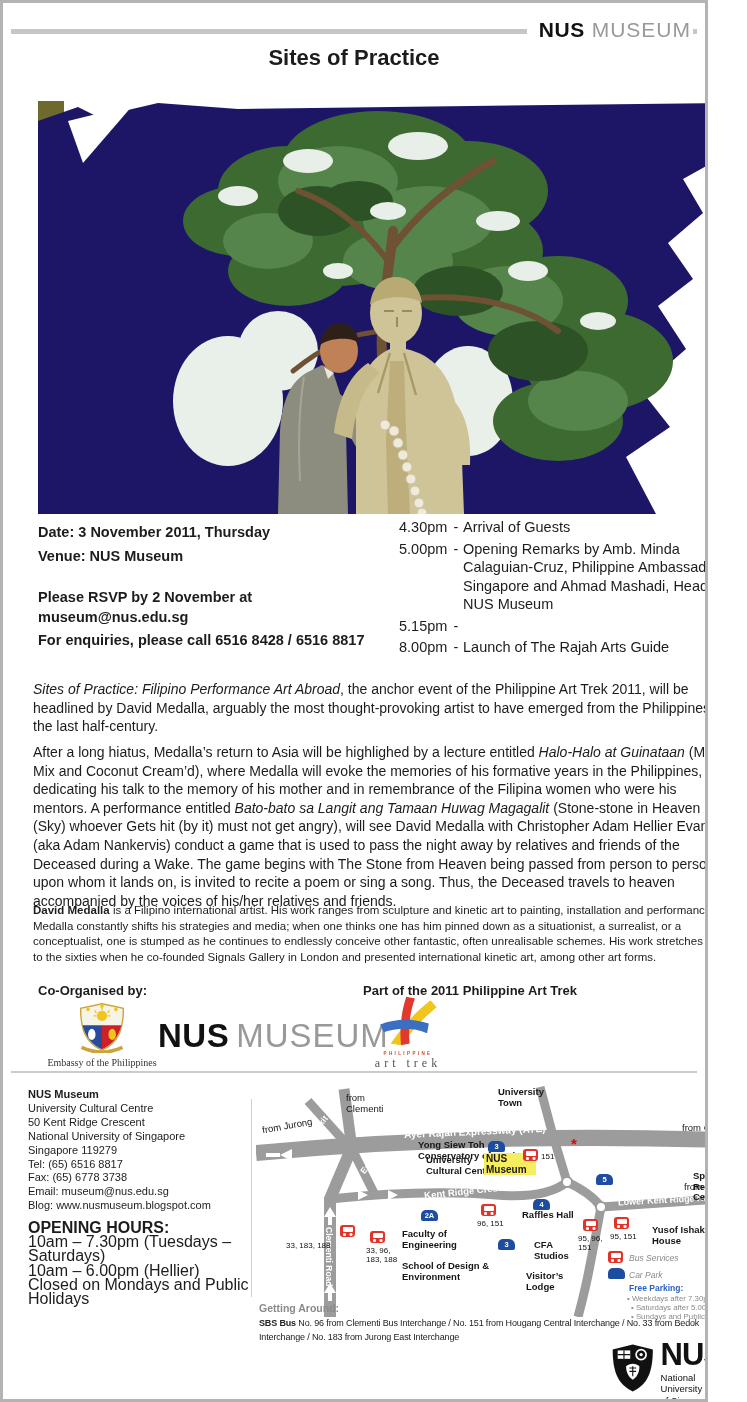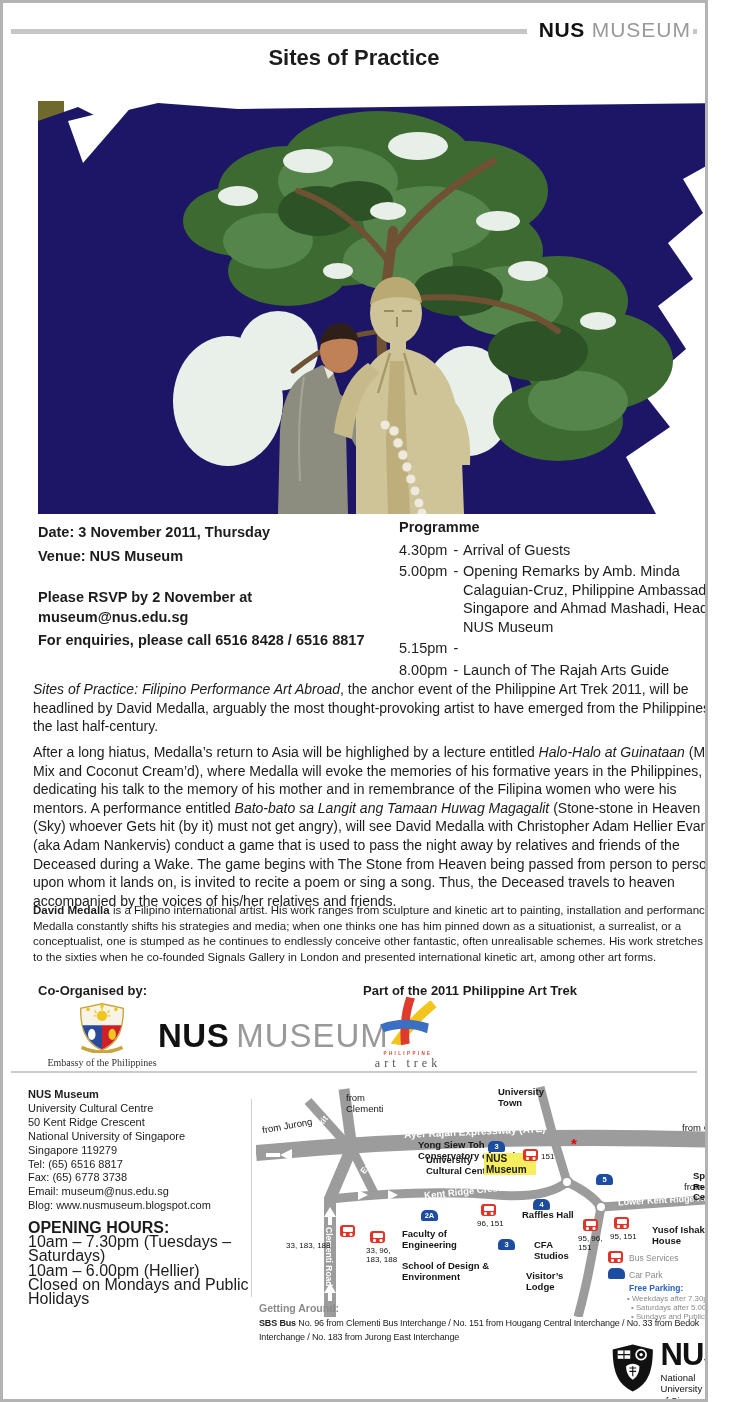--- a/index.html
+++ b/index.html
@@ -52,21 +52,21 @@
   .map{left:253px;top:1082px;width:492px;height:232px;}
   .ml{position:absolute;font-size:9.5px;font-weight:bold;color:#161616;line-height:1.12;}
   .ml.plain{font-weight:normal;}
   .roadlabel{position:absolute;color:#fff;font-weight:bold;font-size:9.5px;white-space:nowrap;}
   .hl-yellow{background:#f6ee5e;padding:0 2px;font-size:10px;}
   .bus{position:absolute;width:15px;height:12px;background:#e13327;border-radius:3px;}
   .bus::before{content:"";position:absolute;left:2.5px;right:2.5px;top:2px;height:4.5px;background:#fff;border-radius:1px;}
   .bus::after{content:"";position:absolute;width:2.5px;height:2.5px;border-radius:50%;background:#fff;left:3px;bottom:1.5px;box-shadow:6.5px 0 0 #fff;}
   .car{position:absolute;width:17px;height:11px;background:#1c4da0;border-radius:5px 6px 2px 2px;color:#fff;font-size:7.5px;font-weight:bold;text-align:center;line-height:11px;}
   .stoplbl{position:absolute;font-size:8px;font-weight:normal;color:#111;line-height:1.15;}
-  .legtxt{position:absolute;font-size:8.5px;color:#8a8a8a;}
+  .legtxt{position:absolute;font-size:8.5px;color:#8a8a8a;font-style:italic;}
   .freepark{position:absolute;font-size:8.5px;font-weight:bold;color:#2a62c4;}
   .bullet{font-size:7.8px;color:#8a8a8a;line-height:1.2;}
   .bullet::before{content:"• ";}
   .asterisk{position:absolute;color:#e20000;font-size:15px;font-weight:bold;}
 
   .getting{left:256px;top:1299px;width:486px;}
   .getting-head{font-size:10.5px;font-weight:bold;color:#8a8a8a;margin-bottom:3px;}
   .sbs{font-size:9px;letter-spacing:-0.15px;line-height:1.5;color:#222;}
 
   
@@ -178,21 +178,20 @@
 
   <div class="abs event">
     <div>Date: 3 November 2011, Thursday</div>
     <div>Venue: NUS Museum</div>
     <div class="gap"></div>
     <div style="width:320px">Please RSVP by 2 November at museum@nus.edu.sg</div>
     <div>For enquiries, please call 6516 8428 / 6516 8817</div>
   </div>
 
   <div class="abs prog">
-    <div class="prog-head">Programme</div>
     <div class="prog-row">
       <span class="prog-time">4.30pm</span>
       <span class="prog-sep">-</span>
       <span class="prog-desc">Arrival of Guests</span>
     </div>
     <div class="prog-row">
       <span class="prog-time">5.00pm</span>
       <span class="prog-sep">-</span>
       <span class="prog-desc">Opening Remarks by Amb. Minda Calaguian-Cruz, Philippine Ambassador to Singapore and Ahmad Mashadi, Head of NUS Museum</span>
     </div>

